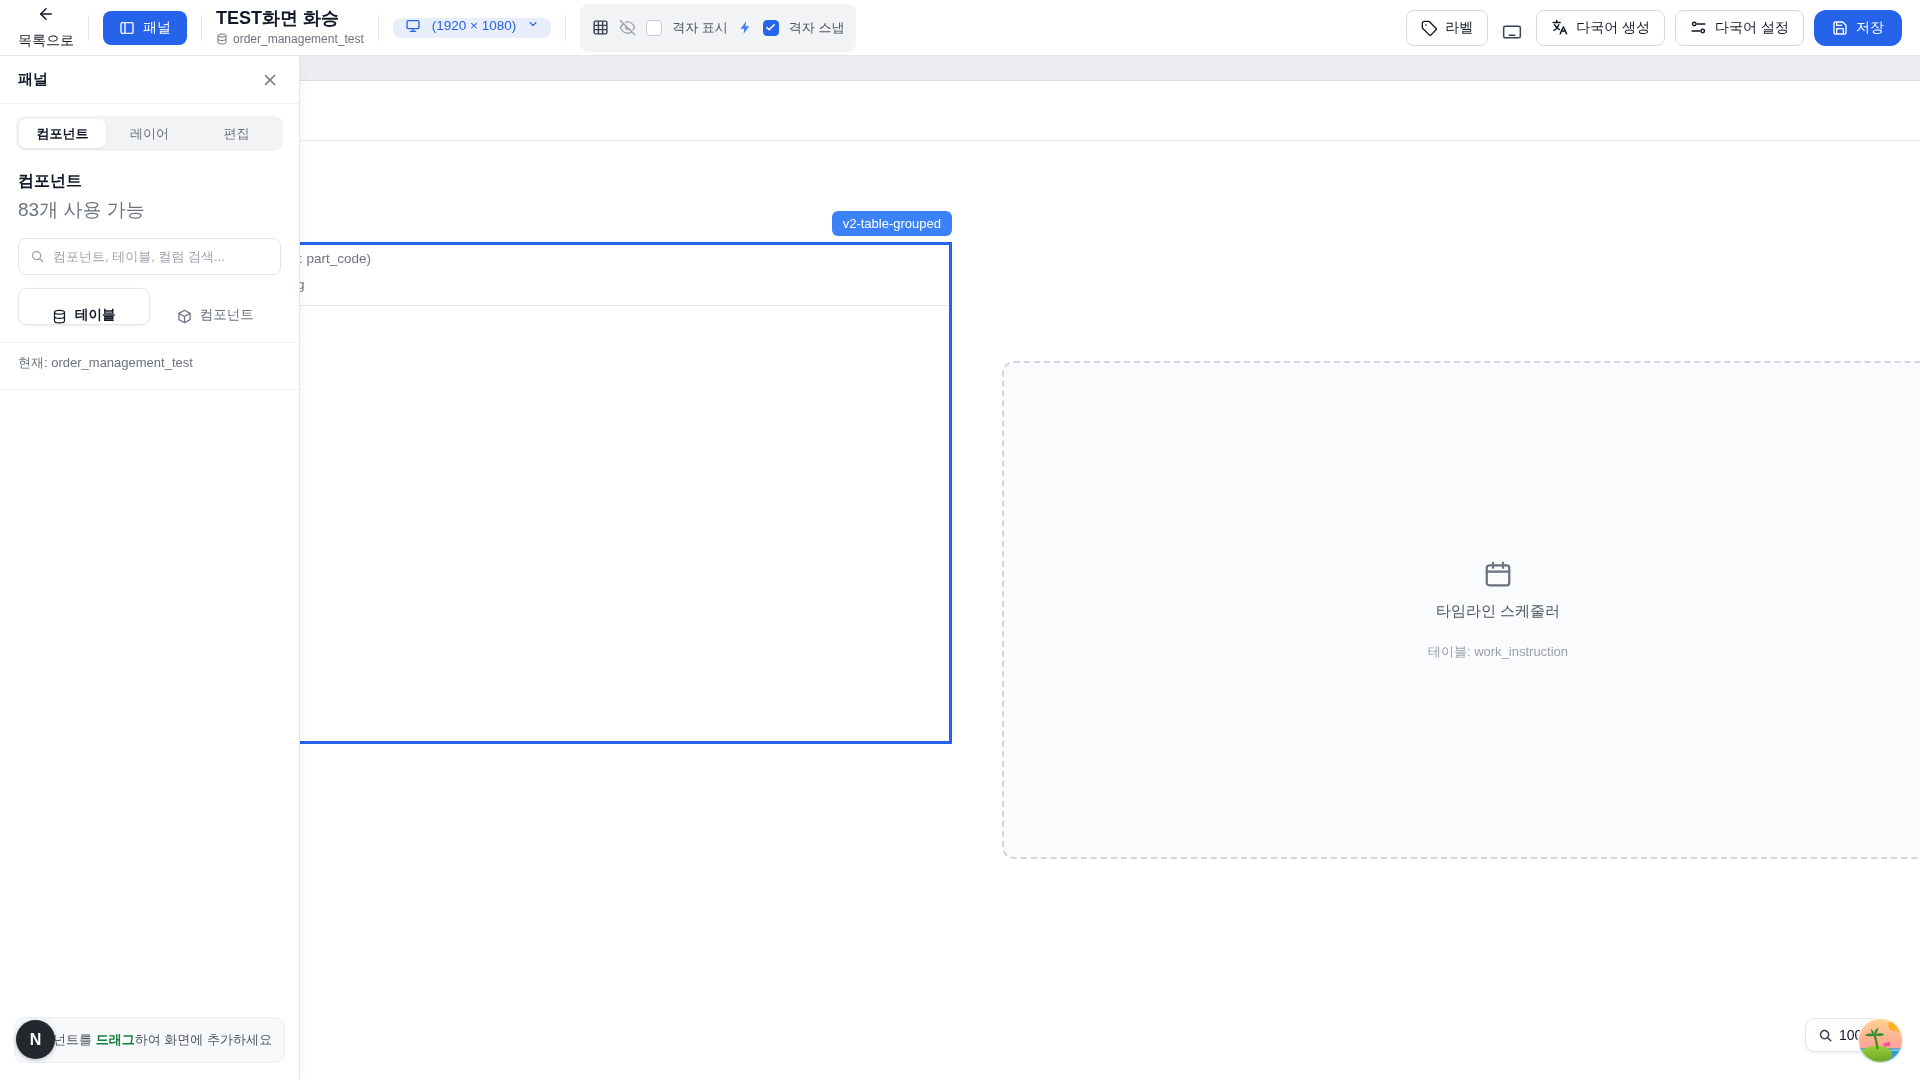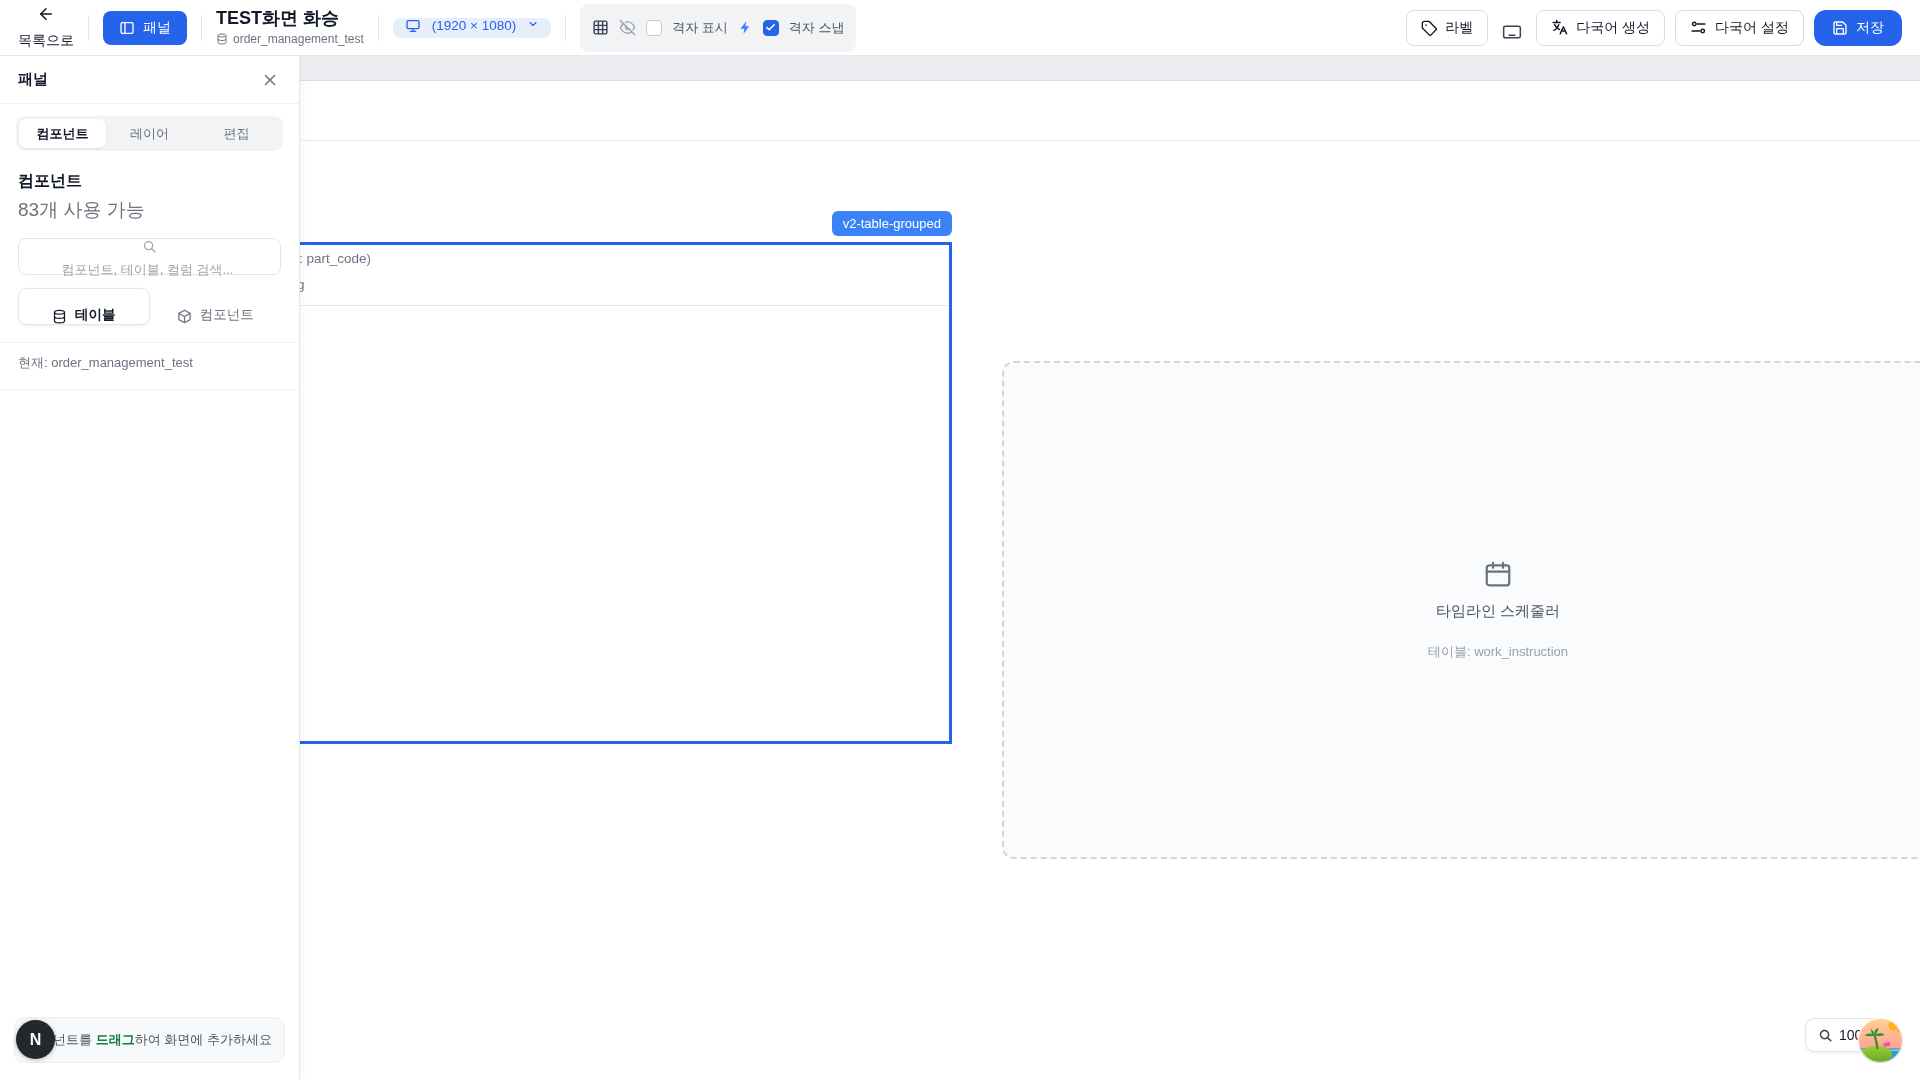--- a/index.html
+++ b/index.html
@@ -95,21 +95,21 @@
   }
   .panel-header { height:48px; display:flex; align-items:center; justify-content:space-between; padding:0 18px; border-bottom:1px solid #eef0f2; }
   .panel-header .p-title { font-size:15px; font-weight:700; }
   .p-close { background:none; border:none; cursor:pointer; padding:2px; color:#6b7280; display:flex; }
   .panel-tabs { margin:12px 16px 0; background:#f1f3f5; border-radius:9px; padding:3px; display:flex; }
   .panel-tab { flex:1; height:29px; display:flex; align-items:center; justify-content:center; font-size:13px; color:#6b7280; border-radius:7px; cursor:pointer; }
   .panel-tab.active { background:#fff; color:#111827; font-weight:600; box-shadow:0 1px 2px rgba(0,0,0,.08); }
   .panel-section { padding:20px 18px 0; }
   .sec-title { font-size:16px; font-weight:700; }
   .sec-count { font-size:19px; color:#6b7280; margin-top:5px; }
-  .search-box { margin-top:15px; height:37px; border:1px solid #e3e6ea; border-radius:8px; display:flex; align-items:center; gap:8px; padding:0 11px;flex-direction:column; }
+  .search-box { margin-top:15px; height:37px; border:1px solid #e3e6ea; border-radius:8px; display:flex; align-items:center; gap:8px; padding:0 11px; }
   .search-box input { border:none; outline:none; flex:1; font-size:13px; color:#111827; font-family:inherit; background:transparent; }
   .search-box input::placeholder { color:#9ca3af; }
   .view-toggle { margin-top:13px; display:flex; }
   .vt-btn { flex:1; height:37px; display:flex; align-items:flex-end; justify-content:center; gap:8px; font-size:13.5px; border-radius:9px; cursor:pointer; border:1px solid transparent; background:transparent; color:#6b7280; font-family:inherit; }
   .vt-btn.active { background:#fff; border-color:#e3e6ea; box-shadow:0 1px 3px rgba(0,0,0,.07); color:#111827; font-weight:600; }
   .panel-divider { height:1px; background:#eef0f2; margin-top:17px; }
   .add-table-btn {
     margin:15px 18px 0; width:264px; height:39px; background:#fff; border:1px solid #e3e6ea;
     border-radius:9px; display:flex; align-items:center; gap:9px; padding:0 13px;
     font-size:14px; color:#111827; font-weight:500; cursor:pointer; font-family:inherit;

